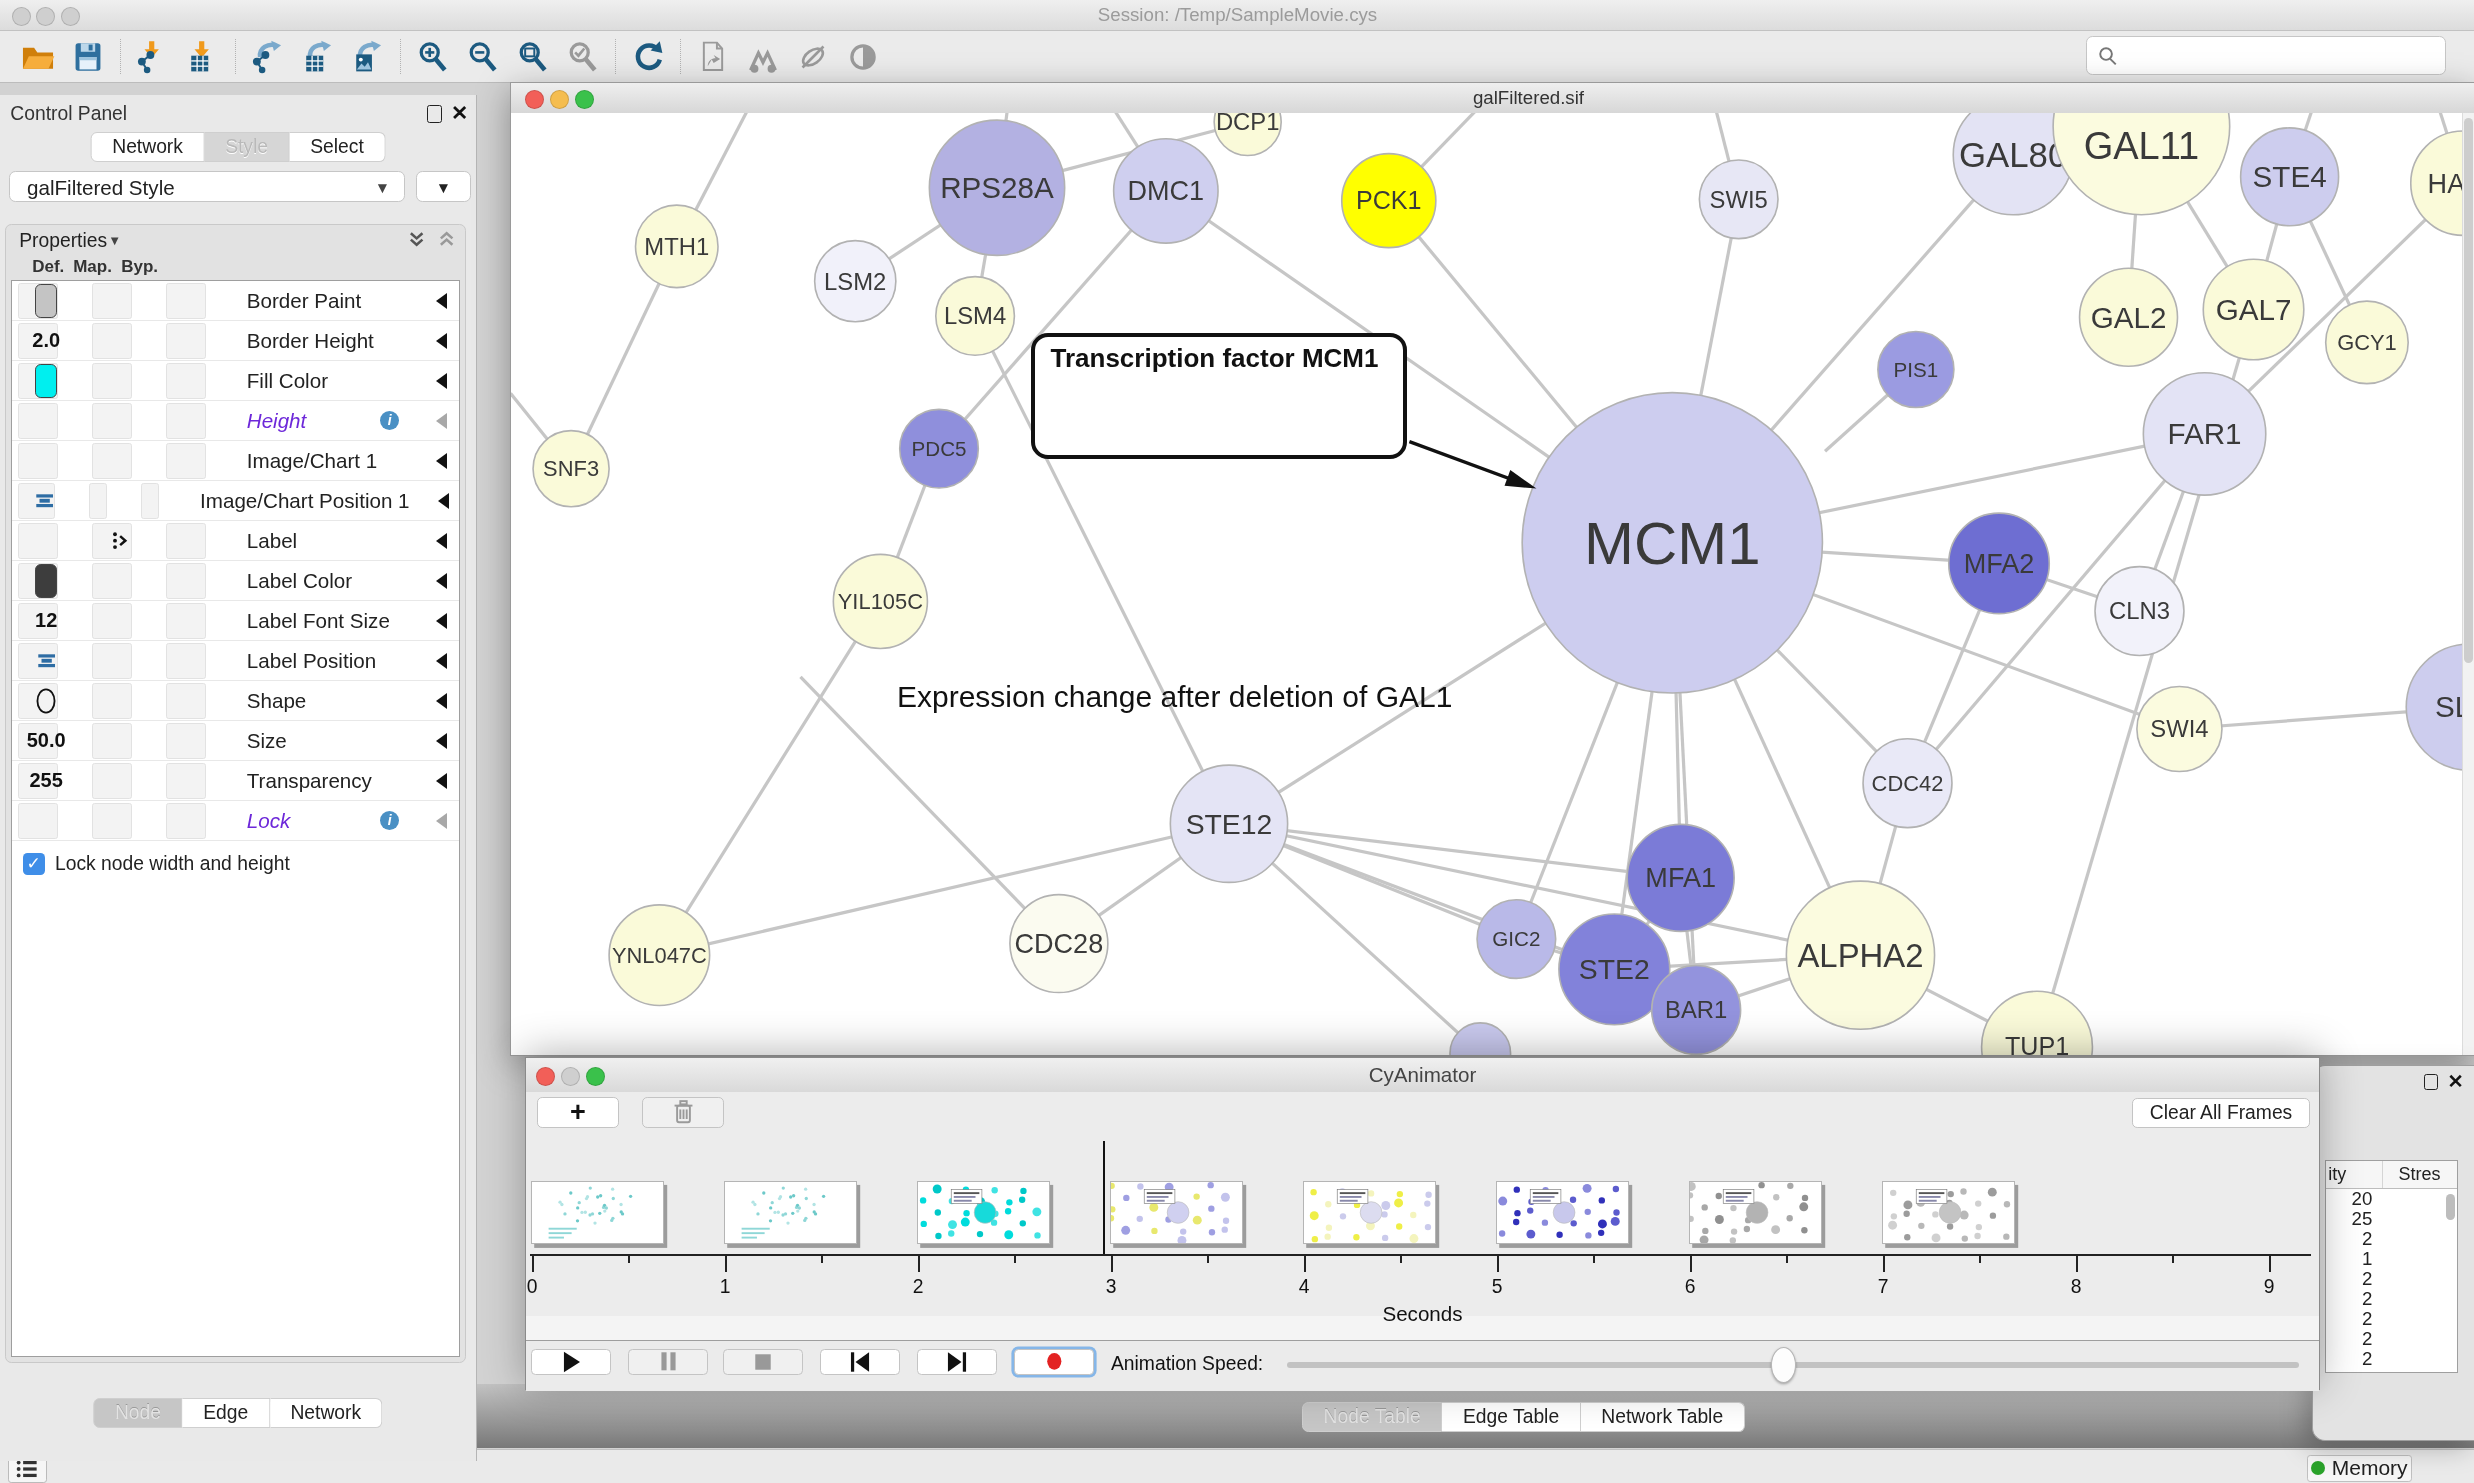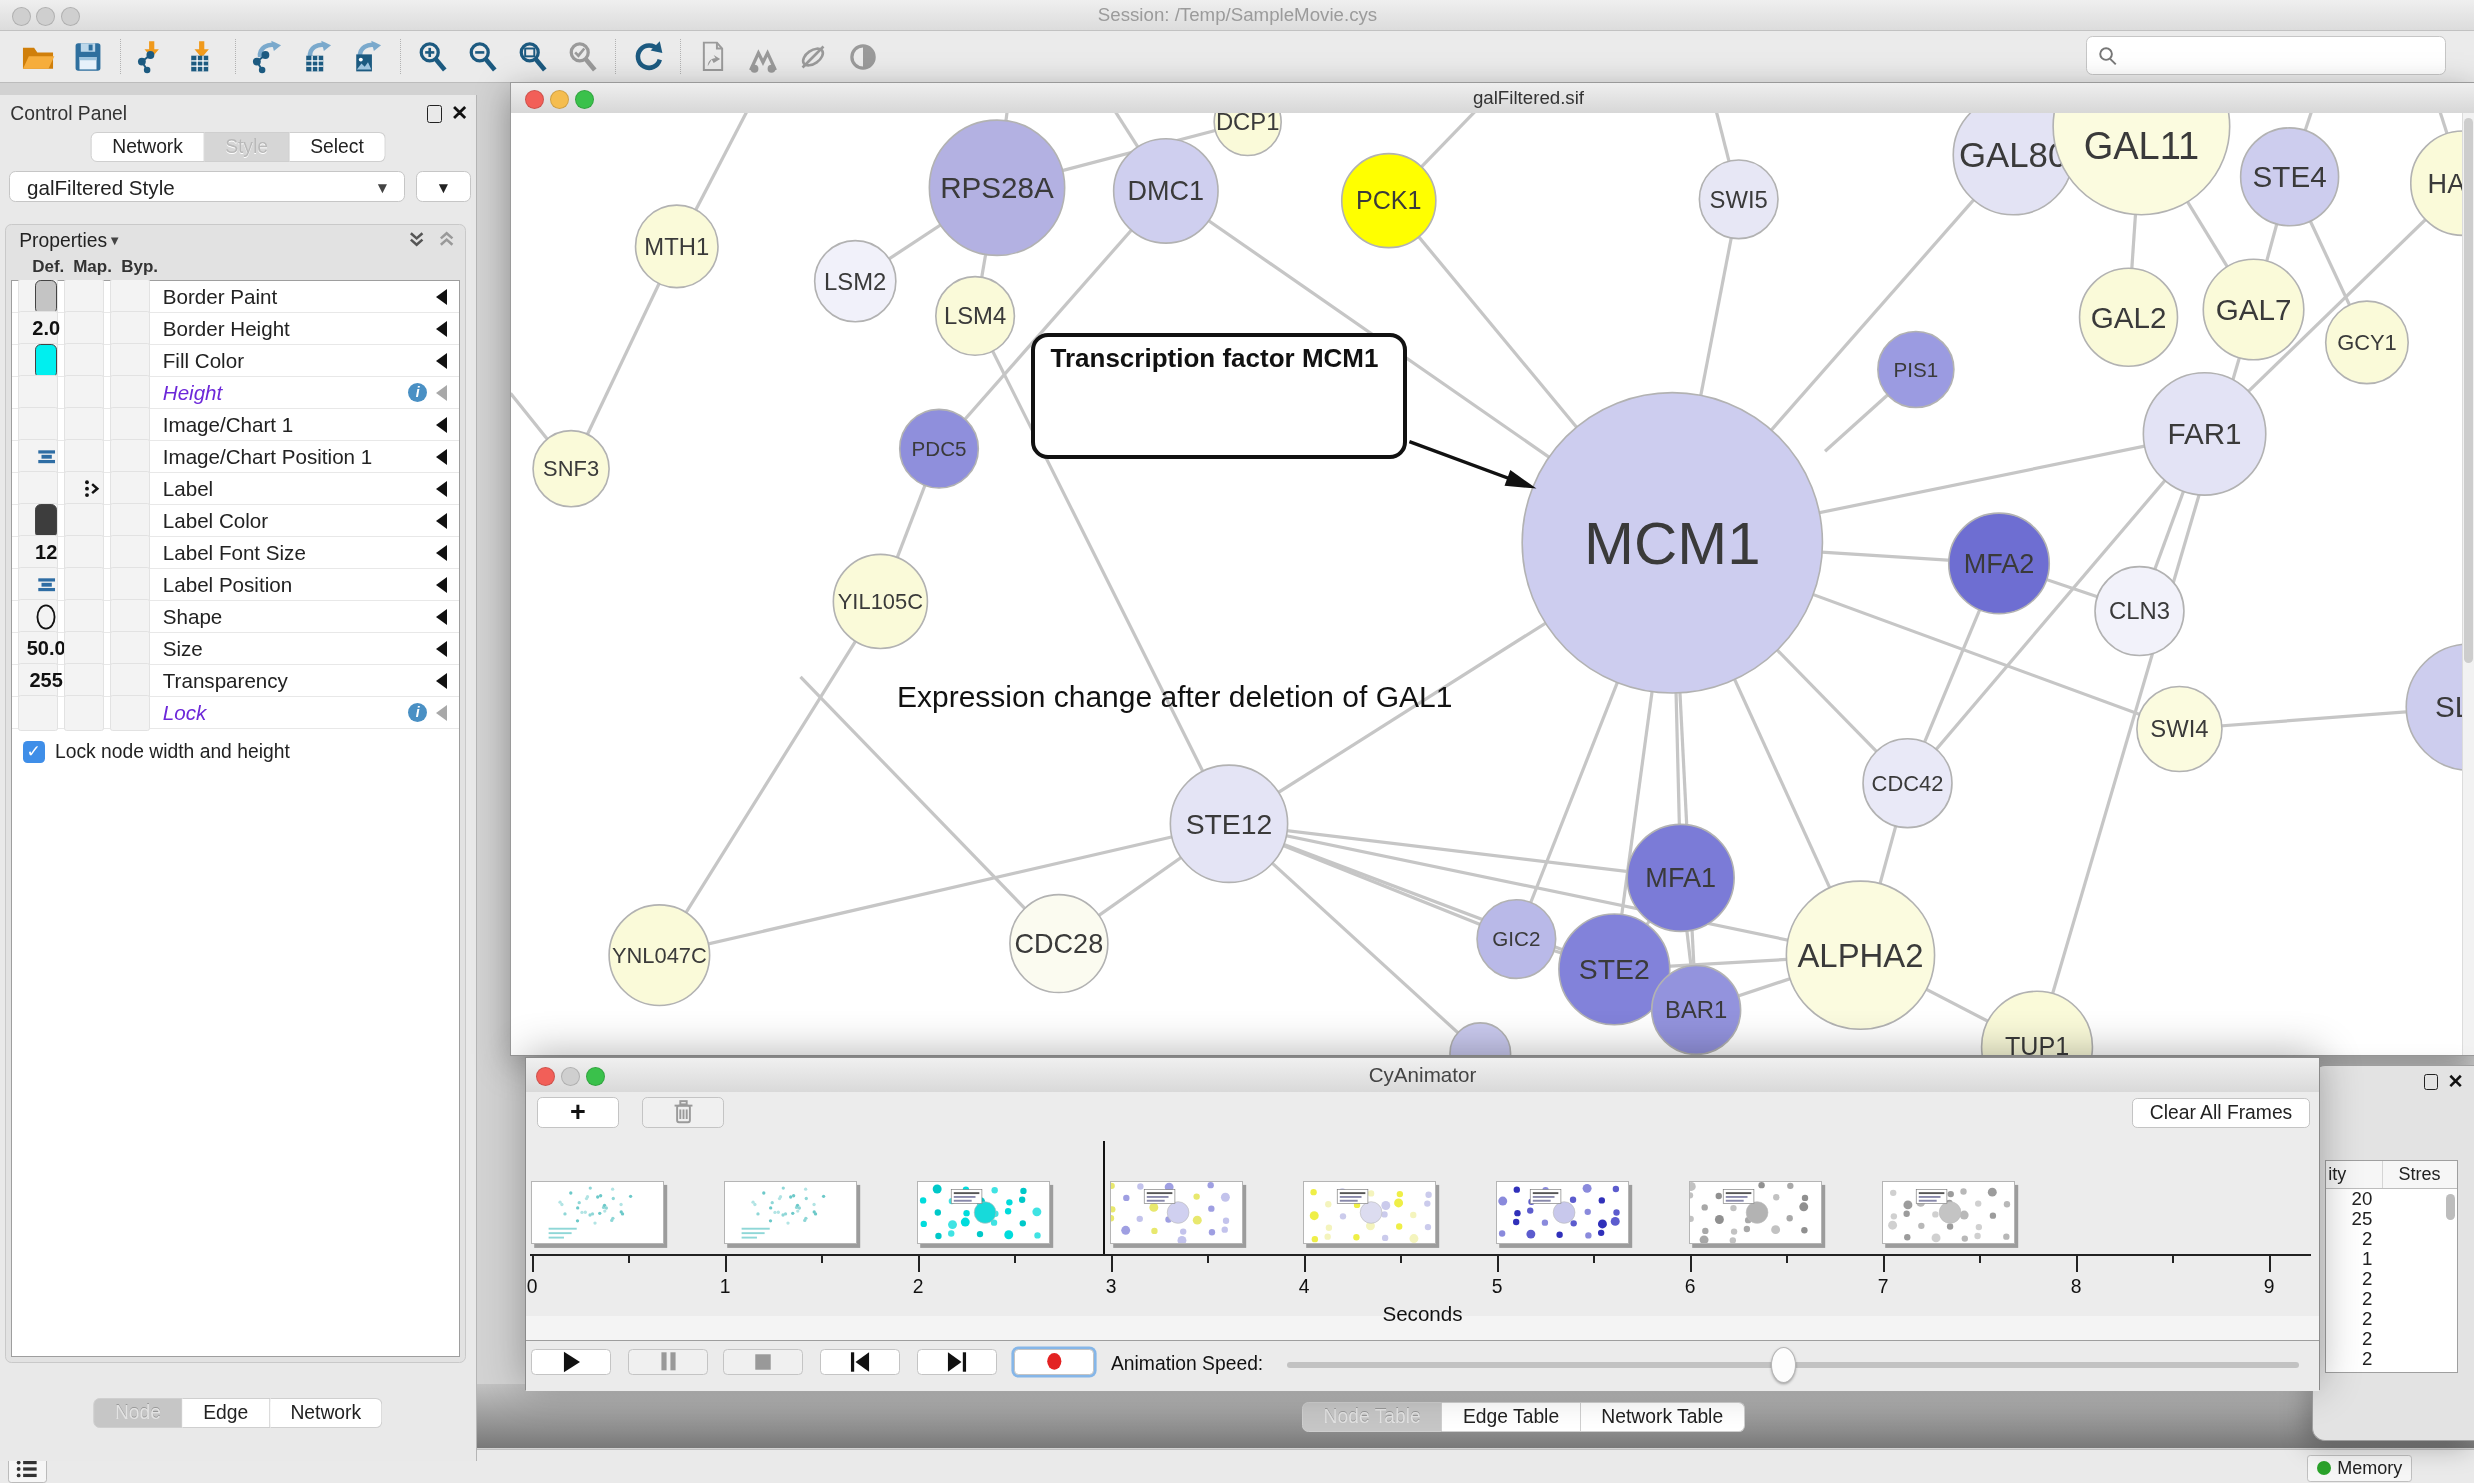--- a/index.html
+++ b/index.html
@@ -55,21 +55,21 @@
          border:0.6px solid #c9c9c9;border-radius:6.4px;box-sizing:border-box;}
   .props-header{position:absolute;left:0;top:0;right:0;height:31px;}
   .props-header .ph-label{position:absolute;left:13px;top:5.2px;font-size:19.3px;color:#222;}
   .props-header .ph-caret{position:absolute;left:102px;top:7.7px;font-size:13px;color:#444;}
   .ph-icons{position:absolute;right:9px;top:5.2px;display:flex;gap:10.3px;color:#666;}
   .ph-icons svg{width:19.3px;height:19.3px;}
   .props-cols{position:absolute;left:0;top:31px;right:0;height:24.5px;font-size:17px;font-weight:bold;color:#333;}
   .props-cols span{position:absolute;top:1.3px;}
   .props-body{position:absolute;left:5.2px;top:55px;right:5.2px;bottom:5.2px;background:#fff;
               border:0.6px solid #9e9e9e;box-sizing:border-box;}
-  .prow{display:flex;align-items:center;height:32px;border-bottom:0.6px solid #e8e8e8;box-sizing:border-box;}
+  .prow{display:flex;align-items:center;height:40px;border-bottom:0.6px solid #e8e8e8;box-sizing:border-box;gap:28px;}
   .pcell{width:40px;height:36px;margin-left:5.8px;border-radius:2.6px;background:#f3f3f3;
          border:0.6px solid #e2e2e2;display:flex;align-items:center;justify-content:center;box-sizing:border-box;padding-left:16px;}
   .pcell .defnum{font-size:20px;font-weight:bold;color:#111;}
   .pswatch{width:27px;height:32px;border:1.3px solid #444;border-radius:5.8px;}
   .plabel{margin-left:13px;font-size:20.6px;color:#222;flex:1;white-space:nowrap;}
   .prow.disabled .plabel{color:#6d28d9;font-style:italic;}
   .pinfo{width:19.3px;height:19.3px;border-radius:50%;background:#4a90c4;color:#fff;font-size:14px;
          font-weight:bold;text-align:center;line-height:19.3px;margin-right:9px;font-style:italic;}
   .parrow{width:0;height:0;border-top:8.4px solid transparent;border-bottom:8.4px solid transparent;
           border-right:11.6px solid #111;margin-right:11.6px;}
@@ -88,21 +88,21 @@
   .seg-tab.disabled{background:#c6c6c6;color:#e3e3e3;text-shadow:0 -0.6px 0 #999;}
 
   
   .statusbar{position:absolute;left:0;top:1449px;width:2475px;height:35px;background:#eaeaea;
              border-top:0.6px solid #c0c0c0;}
   .sb-list{position:absolute;left:7.7px;top:4.5px;width:37px;height:26px;background:#f6f6f6;
            border:0.6px solid #bbb;border-radius:3.2px;display:flex;align-items:center;justify-content:center;}
   .memory-btn{position:absolute;right:63px;top:5.2px;width:103px;height:24.5px;background:#f6f6f6;
               border:0.6px solid #c0c0c0;border-radius:3.2px;display:flex;align-items:center;justify-content:center;gap:6.4px;}
   .memory-dot{width:14px;height:14px;border-radius:50%;background:#2ba32b;}
-  .memory-label{font-size:18px;color:#222;}
+  .memory-label{font-size:21px;color:#222;}
 
   
   .network-window{position:absolute;left:510px;top:82px;width:1965px;height:974px;background:#fff;
                   border:0.6px solid #9a9a9a;box-shadow:0 9px 32px rgba(0,0,0,.35);box-sizing:border-box;}
   .nw-titlebar{position:absolute;left:0;top:0;right:0;height:30px;
                background:linear-gradient(#efefef,#d7d7d7);border-bottom:0.6px solid #b2b2b2;}
   .nw-title{position:absolute;width:100%;text-align:center;line-height:30px;font-size:18.7px;color:#333;padding-left:36px;}
   .nw-content{position:absolute;left:0;top:30px;right:0;bottom:0;overflow:hidden;background:#fff;}
   .nw-content svg.net{position:absolute;left:0;top:0;}
   .nw-vscroll{position:absolute;right:0;top:0;width:11px;bottom:0;background:#f2f2f2;border-left:0.6px solid #dcdcdc;}

